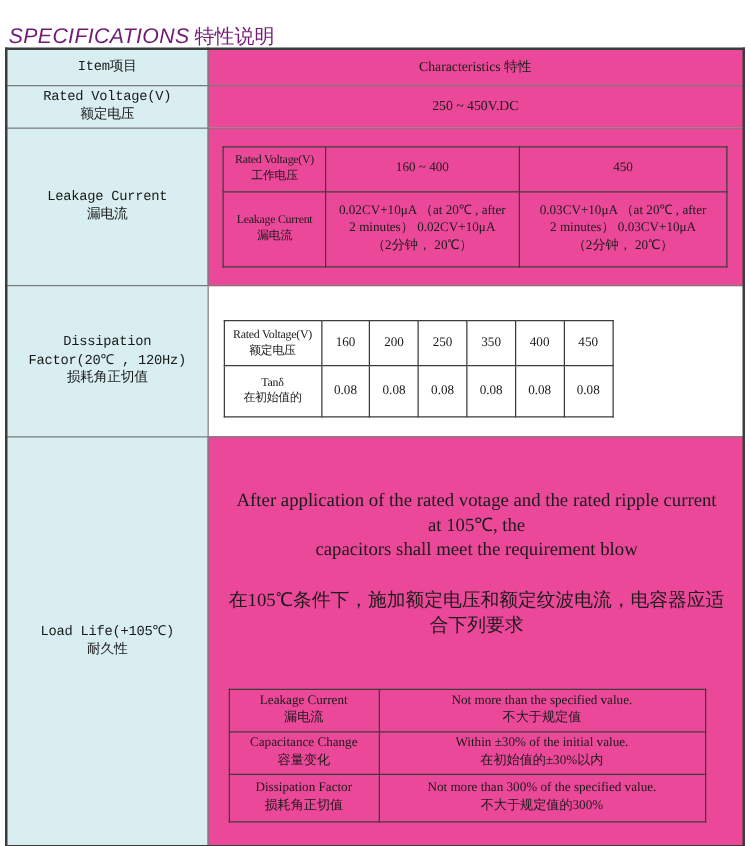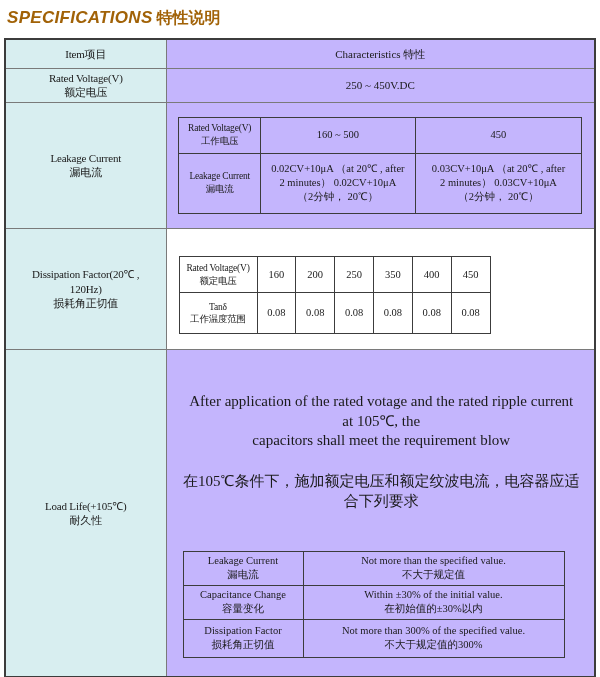--- a/index.html
+++ b/index.html
@@ -6,24 +6,24 @@
   html,body { background:#ffffff; }
   .page {
     position:relative;
     width:600px; height:677px;
     background:#ffffff;
     font-family:"Liberation Serif", serif;
     color:#1a1a1a;
     overflow:hidden;
   }
   .title {
-    position:absolute; left:7px; top:8px;
+    position:absolute; left:7px; top:19px;
     font-family:"Liberation Sans", sans-serif;
-    font-weight:bold; font-size:17px;
-    color:#a16207;
+    font-weight:normal; font-size:17px;
+    color:#701a75;
     white-space:nowrap;
   }
   .title .t-en { font-style:italic; letter-spacing:0.3px; }
   .title .t-zh { font-style:normal; font-size:16px; margin-left:4px; }
 
   table.spec {
     position:absolute; left:4px; top:38px;
     width:592px;
     border-collapse:collapse;
     table-layout:fixed;
@@ -36,22 +36,23 @@
     font-size:11px;
     line-height:1.3;
     white-space:pre-line;
   }
   col.c-item { width:161px; }
   td.item {
     background:#d8eef0;
     font-size:10.5px;
     letter-spacing:-0.2px;
     padding:2px 13px;
-  }
-  .gray { background:#c4b5fd; }
+    font-family:Liberation Mono, monospace;
+  }
+  .gray { background:#ec4899; }
 
   tr.h-hdr  > td { height:29px; font-size:11.5px; }
   tr.h-sm1  > td { height:34px; }
   tr.h-sm2  > td { height:34px; }
   tr.h-sm3  > td { height:35px; }
   tr.h-leak > td { height:110px; }
   tr.h-diss > td { height:103px; }
   tr.h-load > td { height:193px; }
 
   table.inner {
@@ -120,21 +121,21 @@
 
       <tr class="h-leak">
         <td class="item">Leakage  Current
 漏电流</td>
         <td class="gray">
           <table class="inner leak-inner">
             <tbody>
               <tr class="i-hdr">
                 <td class="i-corner">Rated  Voltage(V)
 工作电压</td>
-                <td class="i-c1">160 ~ 500</td>
+                <td class="i-c1">160 ~ 400</td>
                 <td class="i-c2">450</td>
               </tr>
               <tr class="i-val">
                 <td class="i-corner">Leakage  Current
 漏电流</td>
                 <td>0.02CV+10μA （at 20℃ , after
 2 minutes） 0.02CV+10μA
 （2分钟， 20℃）</td>
                 <td>0.03CV+10μA （at 20℃ , after
 2 minutes） 0.03CV+10μA
@@ -156,21 +157,21 @@
 额定电压</td>
                 <td>160</td>
                 <td>200</td>
                 <td>250</td>
                 <td>350</td>
                 <td>400</td>
                 <td>450</td>
               </tr>
               <tr class="i-val">
                 <td class="i-corner">Tanδ
-工作温度范围</td>
+在初始值的</td>
                 <td>0.08</td>
                 <td>0.08</td>
                 <td>0.08</td>
                 <td>0.08</td>
                 <td>0.08</td>
                 <td>0.08</td>
               </tr>
             </tbody>
           </table>
         </td>

